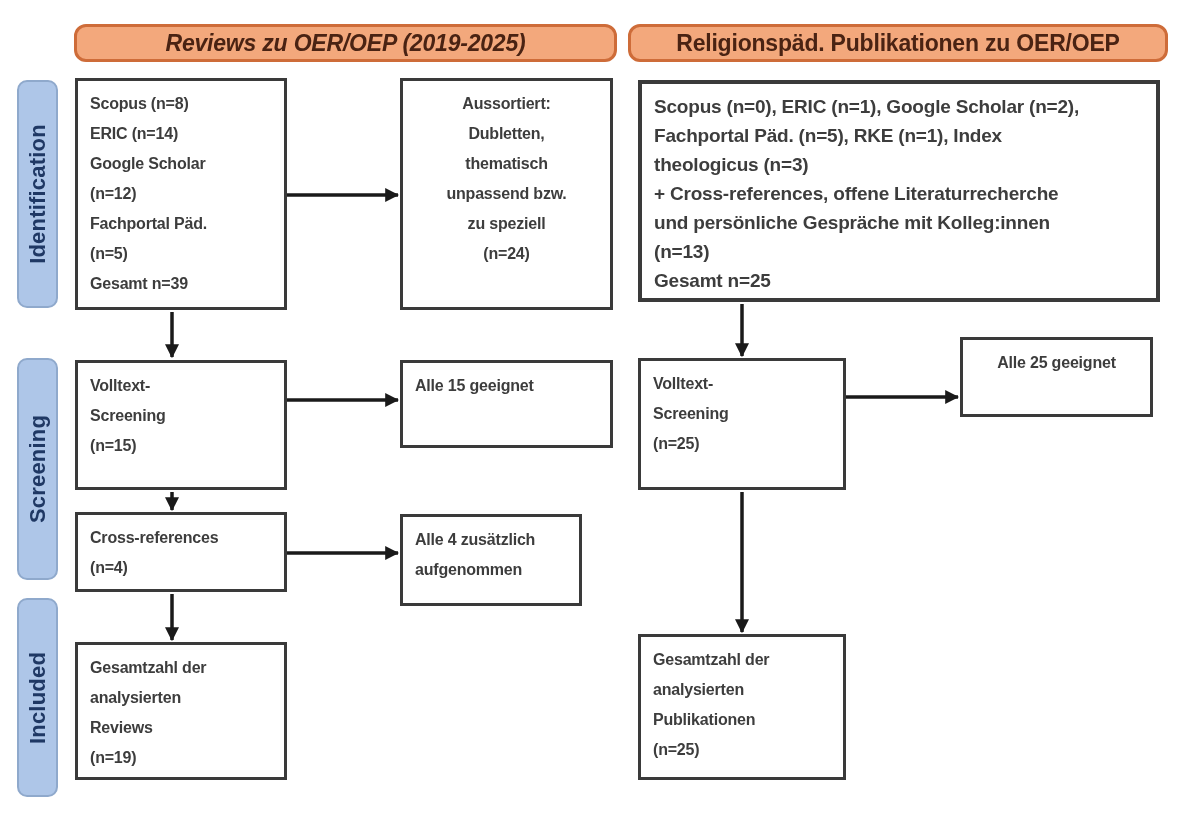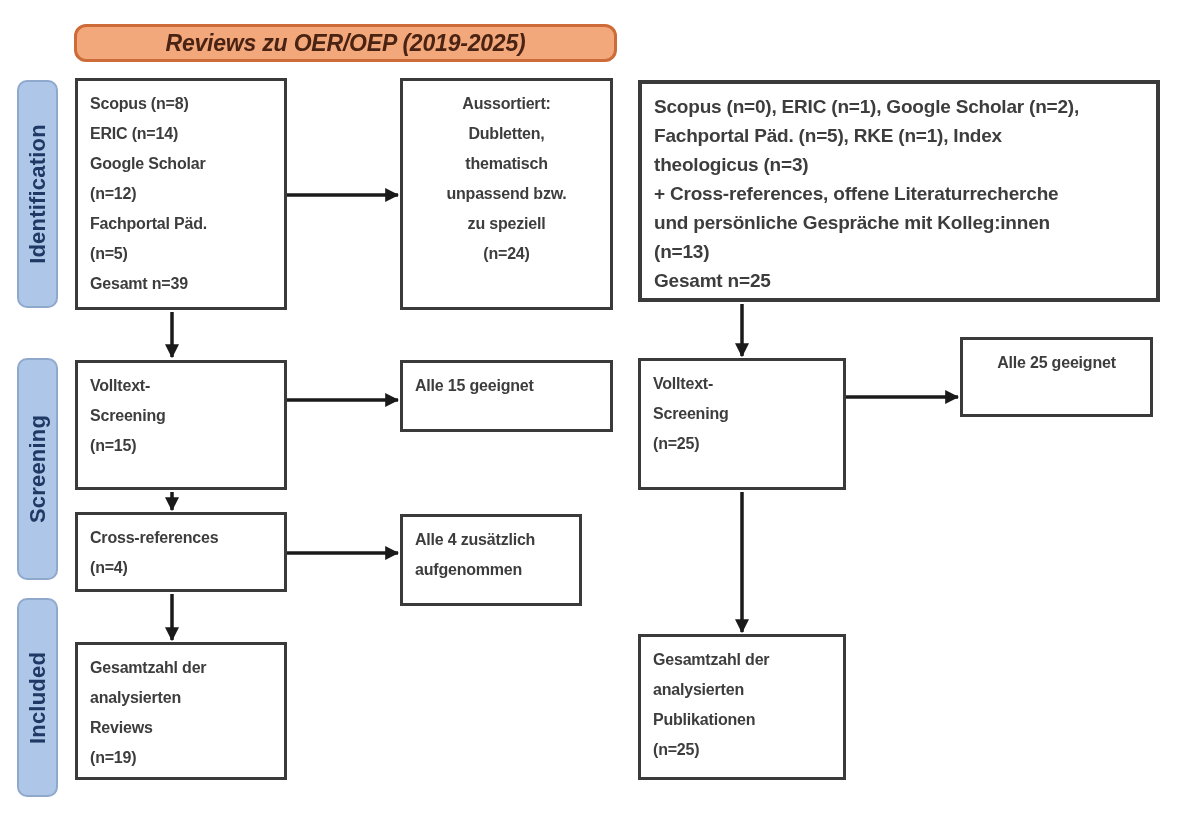--- a/index.html
+++ b/index.html
@@ -38,20 +38,21 @@
   }
   .box.small{font-size:19px;line-height:29px;border-width:4px;padding-left:12px;}
   #arrows{position:absolute;left:0;top:0;pointer-events:none;}
 </style>
 </head>
 <body>
 
 <div id="canvas">
 
   <div class="hdr" style="left:74px;top:24px;width:543px;height:38px;font-style:italic;">Reviews zu OER/OEP (2019-2025)</div>
+  <div class="hdr" style="left:628px;top:24px;width:540px;height:38px;">Religionspäd. Publikationen zu OER/OEP</div>
 
   <div class="stage" style="left:17px;top:80px;width:41px;height:228px;">
     <span>Identification</span>
   </div>
   <div class="stage" style="left:17px;top:358px;width:41px;height:222px;">
     <span>Screening</span>
   </div>
   <div class="stage" style="left:17px;top:598px;width:41px;height:199px;">
     <span>Included</span>
   </div>
@@ -65,21 +66,21 @@
 Gesamt n=39</div>
   <div class="box" style="left:400px;top:78px;width:213px;height:232px;text-align:center;">Aussortiert:
 Dubletten,
 thematisch
 unpassend bzw.
 zu speziell
 (n=24)</div>
   <div class="box" style="left:75px;top:360px;width:212px;height:130px;">Volltext-
 Screening
 (n=15)</div>
-  <div class="box" style="left:400px;top:360px;width:213px;height:72px;">Alle 15 geeignet</div>
+  <div class="box" style="left:400px;top:360px;width:213px;height:88px;">Alle 15 geeignet</div>
   <div class="box" style="left:75px;top:512px;width:212px;height:80px;">Cross-references
 (n=4)</div>
   <div class="box" style="left:400px;top:514px;width:182px;height:92px;">Alle 4 zusätzlich
 aufgenommen</div>
   <div class="box" style="left:75px;top:642px;width:212px;height:138px;">Gesamtzahl der
 analysierten
 Reviews
 (n=19)</div>
 
   <div class="box small" style="left:638px;top:80px;width:522px;height:222px;">Scopus (n=0), ERIC (n=1), Google Scholar (n=2),

